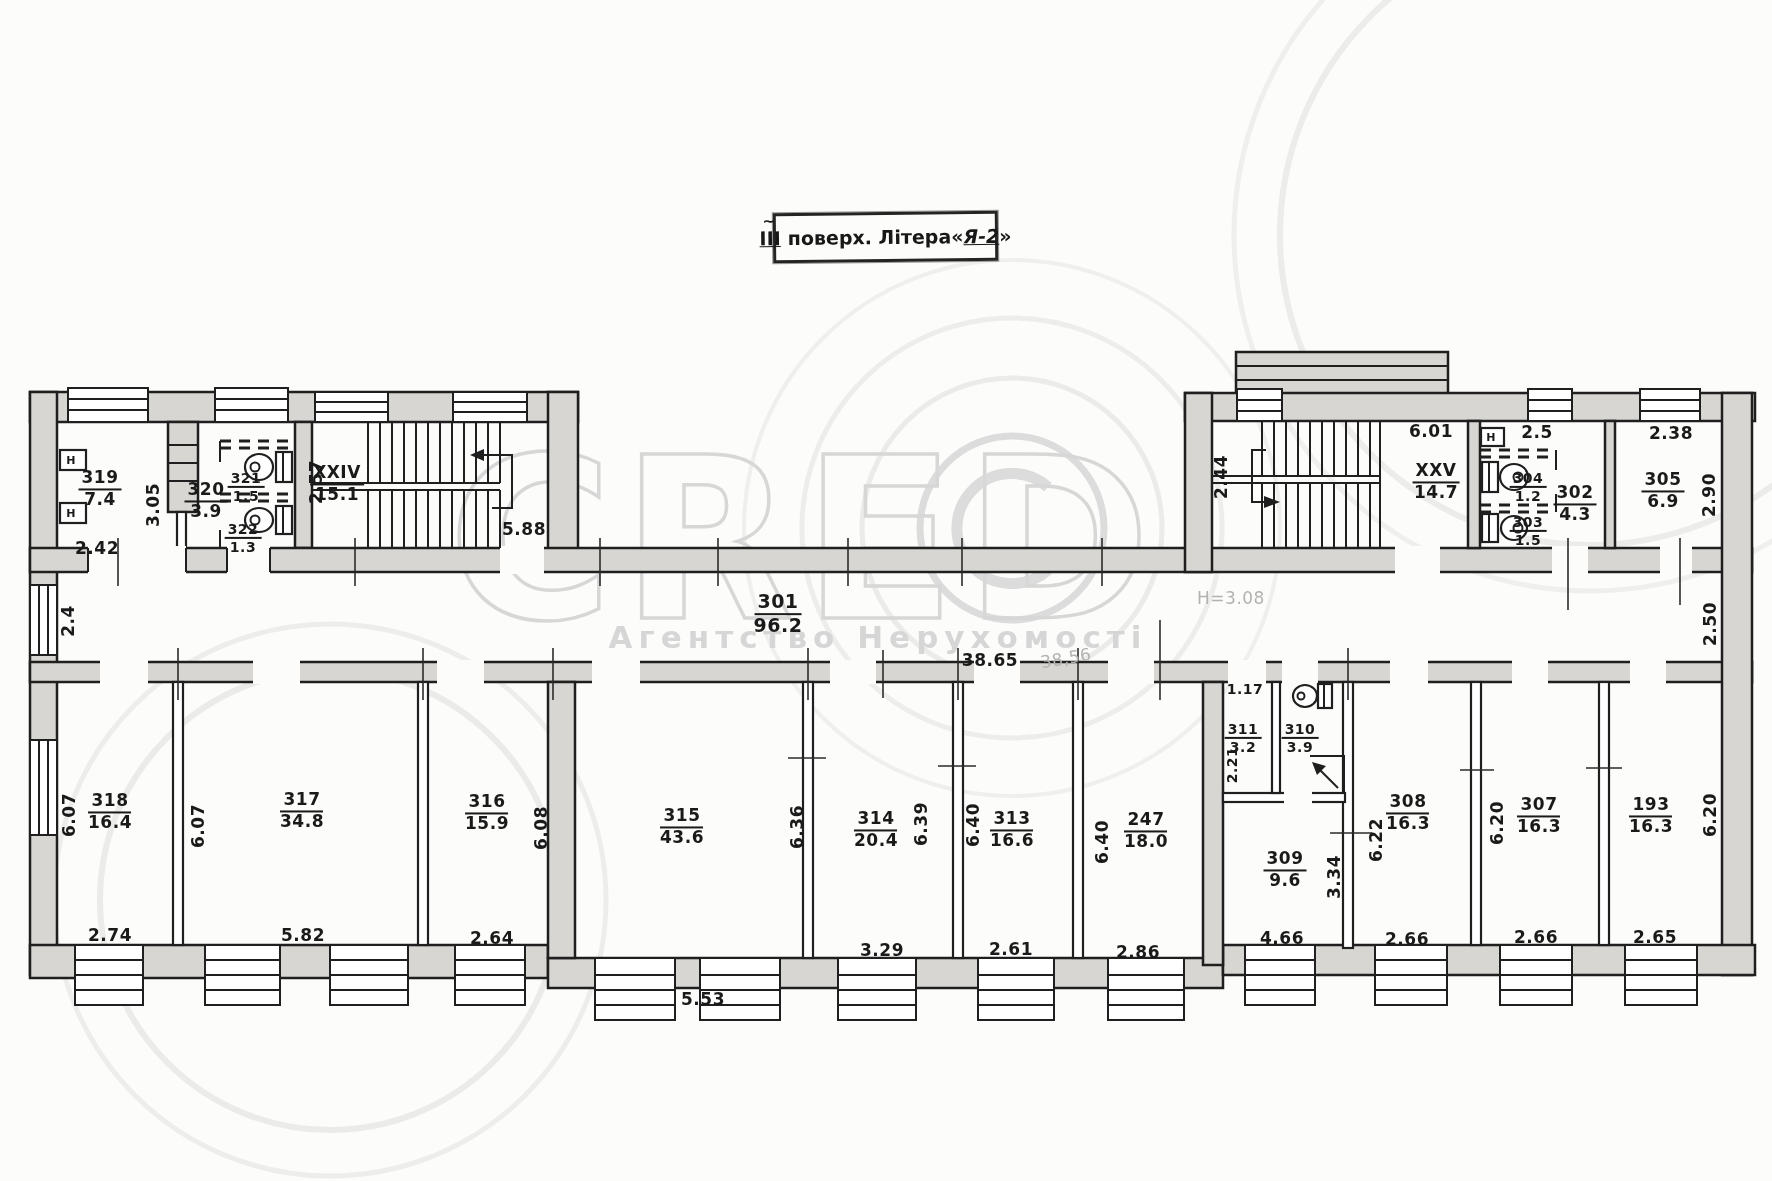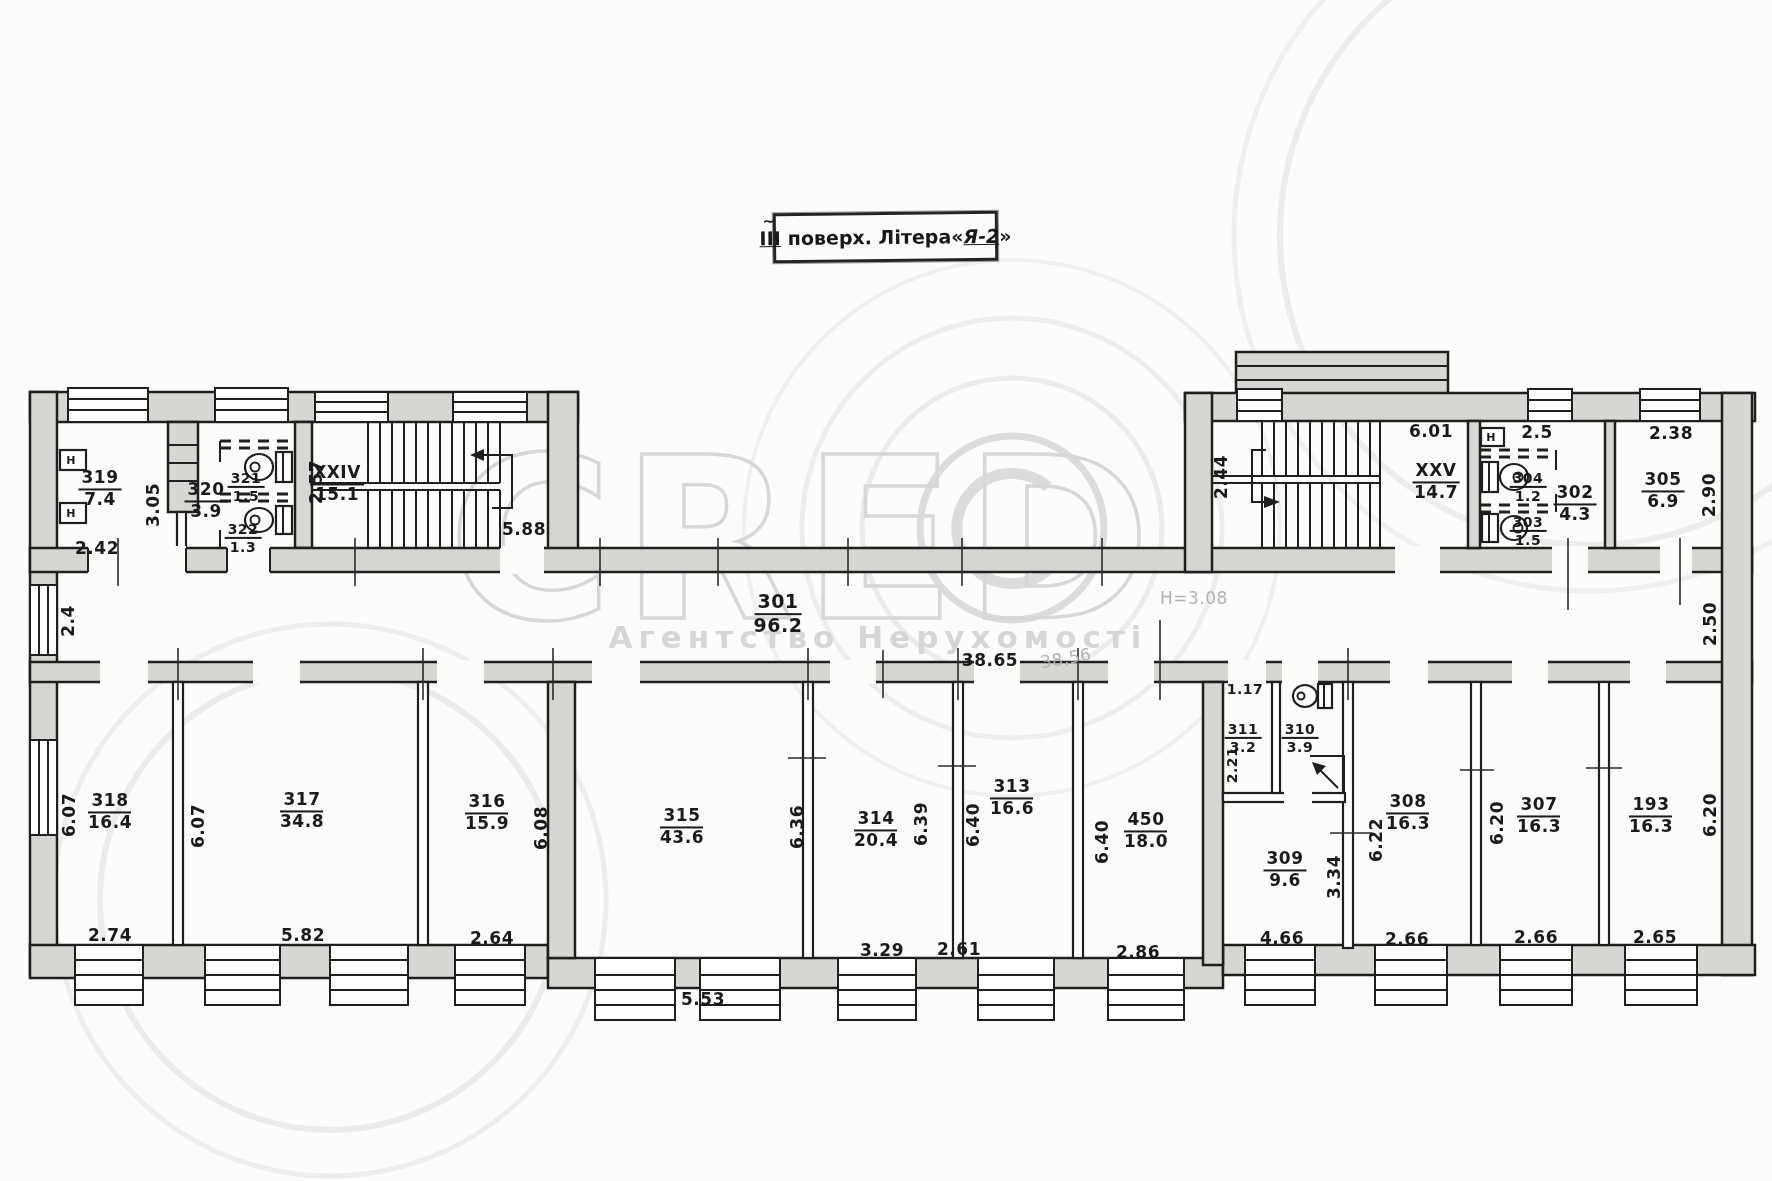--- a/index.html
+++ b/index.html
@@ -443,26 +443,26 @@
   <span>15.9</span>
 </div>
 <div class="lbl room" style="left:682px;top:827px">
   <span class="num">315</span>
   <span>43.6</span>
 </div>
 <div class="lbl room" style="left:876px;top:830px">
   <span class="num">314</span>
   <span>20.4</span>
 </div>
-<div class="lbl room" style="left:1012px;top:798px">
+<div class="lbl room" style="left:1012px;top:830px">
   <span class="num">313</span>
   <span>16.6</span>
 </div>
 <div class="lbl room" style="left:1146px;top:831px">
-  <span class="num">450</span>
+  <span class="num">247</span>
   <span>18.0</span>
 </div>
 <div class="lbl room small" style="left:1243px;top:738px">
   <span class="num">311</span>
   <span>3.2</span>
 </div>
 <div class="lbl room small" style="left:1300px;top:738px">
   <span class="num">310</span>
   <span>3.9</span>
 </div>
@@ -483,39 +483,39 @@
   <span>16.3</span>
 </div>
 
 <div class="lbl" style="left:97px;top:548px">2.42</div>
 <div class="lbl v" style="left:153px;top:505px">3.05</div>
 <div class="lbl v" style="left:316px;top:482px">2.57</div>
 <div class="lbl" style="left:524px;top:529px">5.88</div>
 <div class="lbl v" style="left:68px;top:621px">2.4</div>
 <div class="lbl" style="left:990px;top:660px">38.65</div>
 <div class="lbl pencil" style="left:1066px;top:658px;--r:-10deg">38,56</div>
-<div class="lbl pencil" style="left:1194px;top:598px">H=3.08</div>
+<div class="lbl pencil" style="left:1231px;top:598px">H=3.08</div>
 <div class="lbl v" style="left:1710px;top:624px">2.50</div>
 <div class="lbl v" style="left:1221px;top:477px">2.44</div>
 <div class="lbl" style="left:1431px;top:431px">6.01</div>
 <div class="lbl" style="left:1537px;top:432px">2.5</div>
 <div class="lbl" style="left:1671px;top:433px">2.38</div>
 <div class="lbl v" style="left:1709px;top:495px">2.90</div>
 <div class="lbl v" style="left:69px;top:815px">6.07</div>
 <div class="lbl" style="left:110px;top:935px">2.74</div>
 <div class="lbl v" style="left:198px;top:826px">6.07</div>
 <div class="lbl" style="left:303px;top:935px">5.82</div>
 <div class="lbl v" style="left:541px;top:828px">6.08</div>
 <div class="lbl" style="left:492px;top:938px">2.64</div>
 <div class="lbl" style="left:703px;top:999px">5.53</div>
 <div class="lbl v" style="left:797px;top:827px">6.36</div>
 <div class="lbl v" style="left:921px;top:824px">6.39</div>
 <div class="lbl" style="left:882px;top:950px">3.29</div>
 <div class="lbl v" style="left:973px;top:825px">6.40</div>
-<div class="lbl" style="left:959px;top:949px">2.61</div>
+<div class="lbl" style="left:1011px;top:949px">2.61</div>
 <div class="lbl v" style="left:1102px;top:842px">6.40</div>
 <div class="lbl" style="left:1138px;top:952px">2.86</div>
 <div class="lbl small" style="left:1245px;top:689px">1.17</div>
 <div class="lbl v small" style="left:1232px;top:765px">2.21</div>
 <div class="lbl" style="left:1282px;top:938px">4.66</div>
 <div class="lbl v" style="left:1334px;top:877px">3.34</div>
 <div class="lbl v" style="left:1376px;top:840px">6.22</div>
 <div class="lbl" style="left:1407px;top:939px">2.66</div>
 <div class="lbl v" style="left:1497px;top:823px">6.20</div>
 <div class="lbl" style="left:1536px;top:937px">2.66</div>

